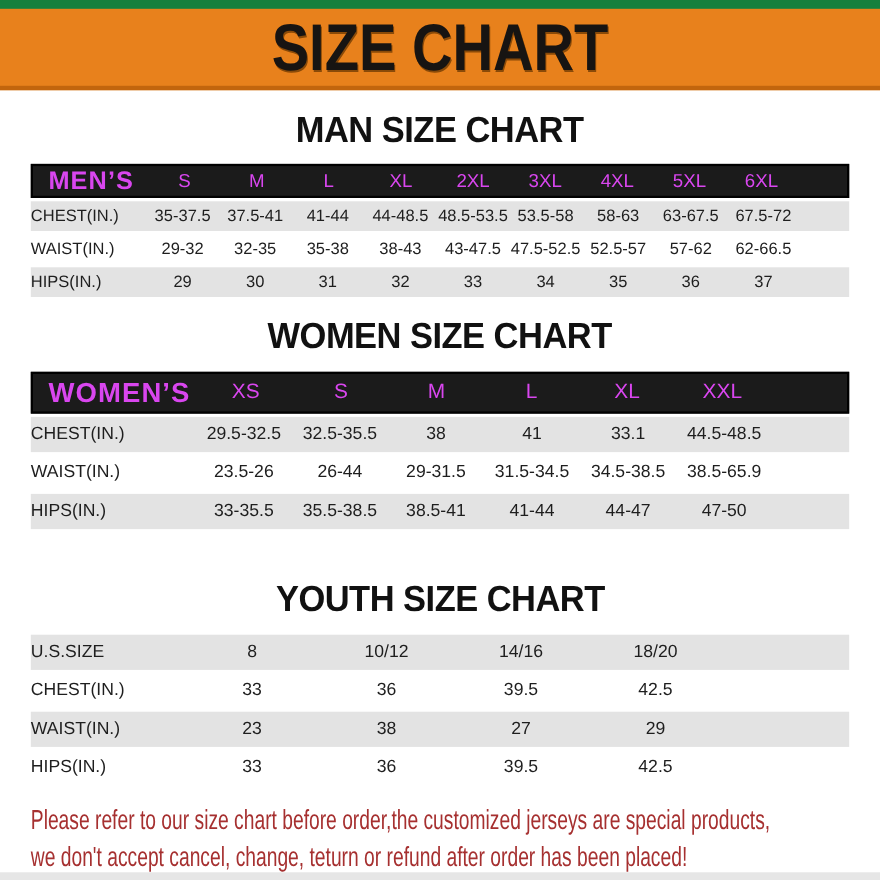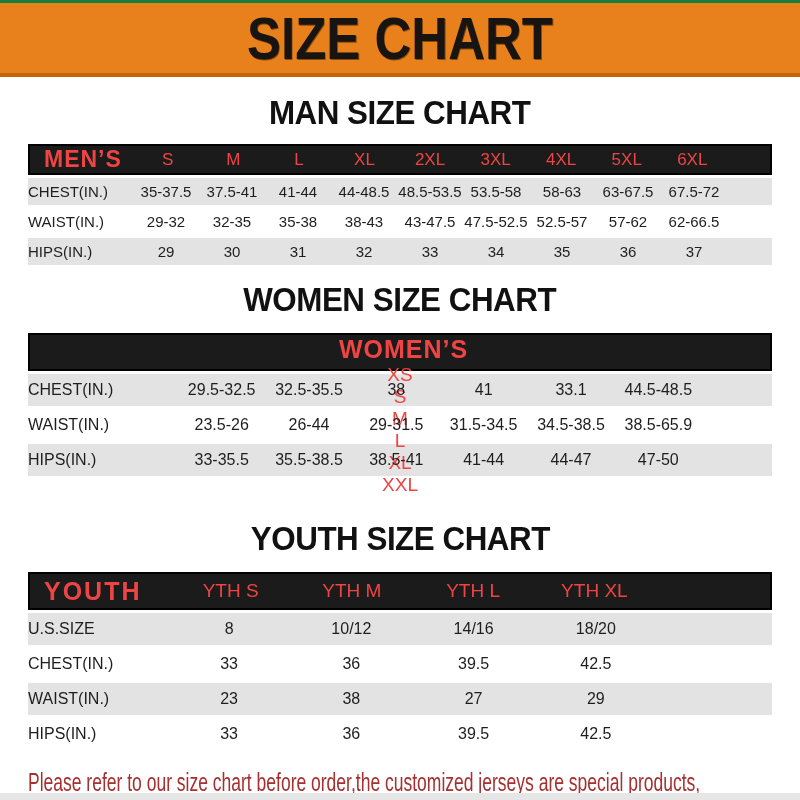--- a/index.html
+++ b/index.html
@@ -3,59 +3,59 @@
 <meta charset="utf-8">
 <style>
   html,body{margin:0;padding:0;}
   body{
     width:800px;height:800px;overflow:hidden;background:#ffffff;
     font-family:"Liberation Sans", sans-serif;color:#1e1e1e;position:relative;
   }
   
   .banner{
     height:70px;background:#E8811C;
-    border-top:3px solid #15803d;border-bottom:4px solid #c2650d;
+    border-top:8px solid #15803d;border-bottom:4px solid #c2650d;
     display:flex;align-items:center;justify-content:center;
   }
   .banner-text{
     font-size:60px;font-weight:bold;color:#171412;
     transform:scaleX(0.85);letter-spacing:0px;white-space:nowrap;
     text-shadow:1px 1px 0 #8a4a08;
   }
   
   .heading{text-align:center;}
   .heading-text{
     display:inline-block;font-size:33px;font-weight:bold;color:#111;
     transform:scaleX(0.95);letter-spacing:-0.5px;white-space:nowrap;
   }
   .heading.man{margin:17px 0 12px;}
   .heading.women{margin:16px 16px 14px;}
   .heading.youth{margin:44px 0 14px;}
   
   .tbl{width:744px;margin:0 auto;}
   .bar{
     display:flex;align-items:center;background:#1b1b1b;
-    border:2px solid #000;box-sizing:border-box;color:#ef4444;
+    border:2px solid #000;box-sizing:border-box;color:#d946ef;
   }
   .bar .bar-label{font-weight:bold;padding-left:14px;letter-spacing:1px;white-space:nowrap;}
   .bar .sz{flex:1;text-align:center;white-space:nowrap;}
   .spacer{flex:none;}
   .row{display:flex;align-items:center;margin-top:3px;background:#ffffff;}
   .row.gray{background:#e3e3e3;}
   .row .row-label{text-align:left;white-space:nowrap;flex:none;}
   .row .cell{flex:1;text-align:center;white-space:nowrap;}
   
   .men .bar{height:31px;}
   .men .bar-label{font-size:23px;}
   .men .sz{font-size:17px;}
   .men .row{height:27px;font-size:15px;}
   .men .row-label,.men .bar-label{width:105px;box-sizing:border-box;}
   .men .spacer{width:45px;}
   
-  .women .bar{height:38px;flex-direction:column;}
+  .women .bar{height:38px;}
   .women .bar-label{font-size:25px;}
   .women .sz{font-size:19px;}
   .women .row{height:32px;font-size:16px;}
   .women .row-label,.women .bar-label{width:150px;box-sizing:border-box;}
   .women .spacer{width:70px;}
   
   .youth .bar{height:38px;}
   .youth .bar-label{font-size:25px;letter-spacing:2px;}
   .youth .sz{font-size:19px;}
   .youth .row{height:32px;font-size:16px;}
@@ -182,28 +182,20 @@
     <span class="cell">47-50</span>
     <span class="spacer"></span>
   </div>
 </div>
 
 <div class="heading youth">
   <span class="heading-text">YOUTH SIZE CHART</span>
 </div>
 
 <div class="tbl youth">
-  <div class="bar">
-    <span class="bar-label">YOUTH</span>
-    <span class="sz">YTH S</span>
-    <span class="sz">YTH M</span>
-    <span class="sz">YTH L</span>
-    <span class="sz">YTH XL</span>
-    <span class="spacer"></span>
-  </div>
   <div class="row gray">
     <span class="row-label">U.S.SIZE</span>
     <span class="cell">8</span>
     <span class="cell">10/12</span>
     <span class="cell">14/16</span>
     <span class="cell">18/20</span>
     <span class="spacer"></span>
   </div>
   <div class="row">
     <span class="row-label">CHEST(IN.)</span>

